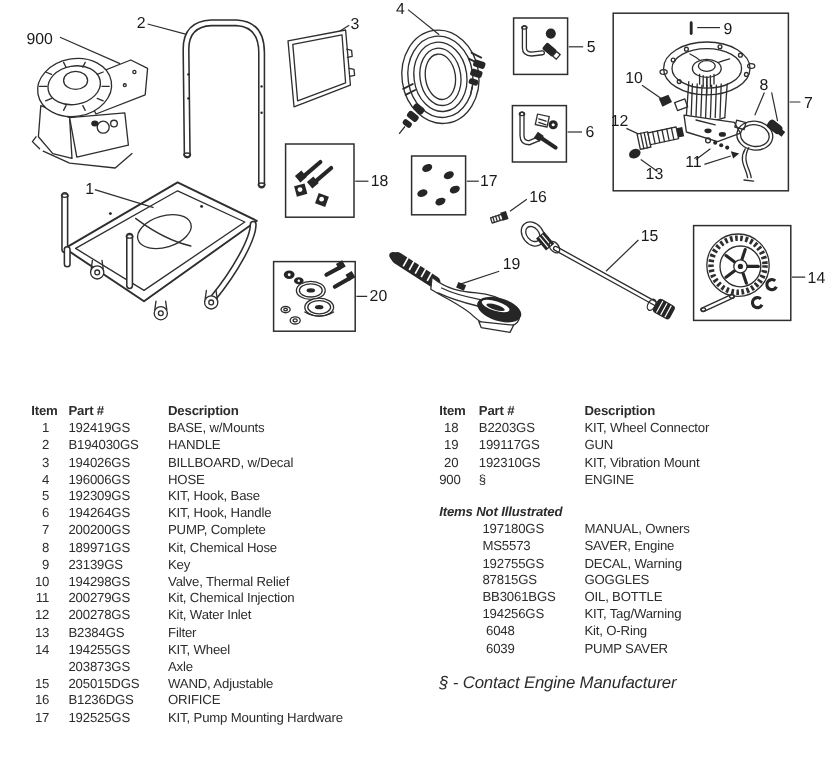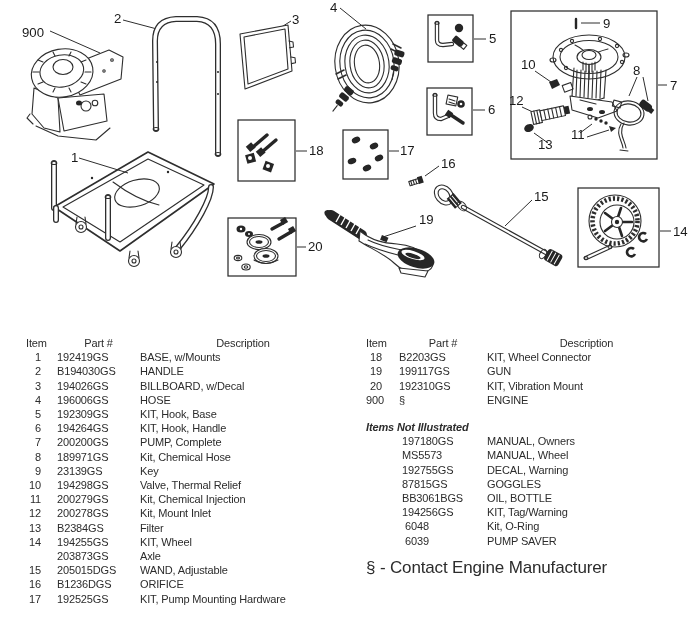--- a/index.html
+++ b/index.html
@@ -15,32 +15,32 @@
   .tc2{fill:none;stroke:#fff;stroke-width:2.2;stroke-linecap:round;}
   .bk{fill:#262626;stroke:none;}
   .ld{stroke:#2e2e2e;stroke-width:1;fill:none;}
   .bx{fill:none;stroke:#2e2e2e;stroke-width:1.25;}
   .th{stroke:#262626;stroke-width:3.4;stroke-linecap:round;}
   .co{font-family:"Liberation Sans",sans-serif;font-size:13.2px;fill:#1a1a1a;}
   .tables{position:absolute;top:336px;left:0;width:691px;}
   table.t{border-collapse:collapse;table-layout:fixed;}
   table.t td,table.t th{padding:0;font-size:11px;line-height:14.2px;color:#2c2c2c;
      font-weight:normal;text-align:left;white-space:nowrap;letter-spacing:-0.15px;overflow:visible;}
-  table.t th{font-weight:normal;text-align:center;}
+  table.t th{font-weight:bold;}
   .lt{position:absolute;left:26px;top:0;}
   .rt{position:absolute;left:366px;top:0;width:325px;}
   .lt .c1{width:15px;} .lt td.c1{text-align:right;}
   .lt .c2{width:99px;padding-left:16px;} .lt .c3{width:206px;}
   .rt .m1{width:16px;} .rt td.m1{text-align:right;}
   .rt .m2{width:105px;padding-left:17px;} .rt .m3{width:199px;}
   .rt .s1{width:121px;padding-left:36px;} .rt .s3{width:199px;margin-left:32px;}
   .rt .op1{padding-left:39px;}
   h4.sec{font-size:11px;line-height:14.2px;font-weight:bold;margin:13px 0 0 0;color:#2c2c2c;
      letter-spacing:-0.15px;font-style:italic;}
-  .fnote{margin-top:13px;font-size:17px;line-height:14.2px;color:#2c2c2c;letter-spacing:-0.15px;}
+  .fnote{margin-top:13px;font-size:14px;line-height:14.2px;color:#2c2c2c;letter-spacing:-0.15px;font-style:italic;}
 </style>
 </head>
 <body>
 
 <div class="page">
 
 <svg width="691" height="332" viewBox="0 0 691 332">
 
   <g>
     <path class="ld" d="M50,31 L100,53"></path>
@@ -420,21 +420,21 @@
             <td class="c3">Valve, Thermal Relief</td>
           </tr>
     <tr>
             <td class="c1">11</td>
             <td class="c2">200279GS</td>
             <td class="c3">Kit, Chemical Injection</td>
           </tr>
     <tr>
             <td class="c1">12</td>
             <td class="c2">200278GS</td>
-            <td class="c3">Kit, Mount Inlet</td>
+            <td class="c3">Kit, Water Inlet</td>
           </tr>
     <tr>
             <td class="c1">13</td>
             <td class="c2">B2384GS</td>
             <td class="c3">Filter</td>
           </tr>
     <tr>
             <td class="c1">14</td>
             <td class="c2">194255GS</td>
             <td class="c3">KIT, Wheel</td>
@@ -504,21 +504,21 @@
             <col class="s1">
             <col class="s3">
           </colgroup>
       <tbody>
             <tr>
               <td class="s1">197180GS</td>
               <td class="s3">MANUAL, Owners</td>
             </tr>
       <tr>
               <td class="s1">MS5573</td>
-              <td class="s3">MANUAL, Wheel</td>
+              <td class="s3">SAVER, Engine</td>
             </tr>
       <tr>
               <td class="s1">192755GS</td>
               <td class="s3">DECAL, Warning</td>
             </tr>
       <tr>
               <td class="s1">87815GS</td>
               <td class="s3">GOGGLES</td>
             </tr>
       <tr>

